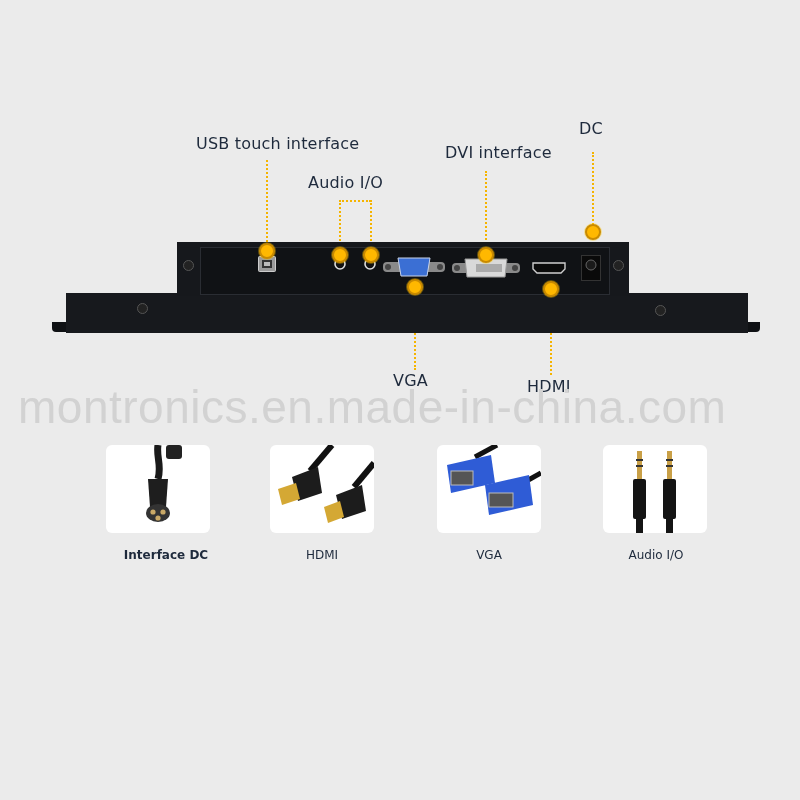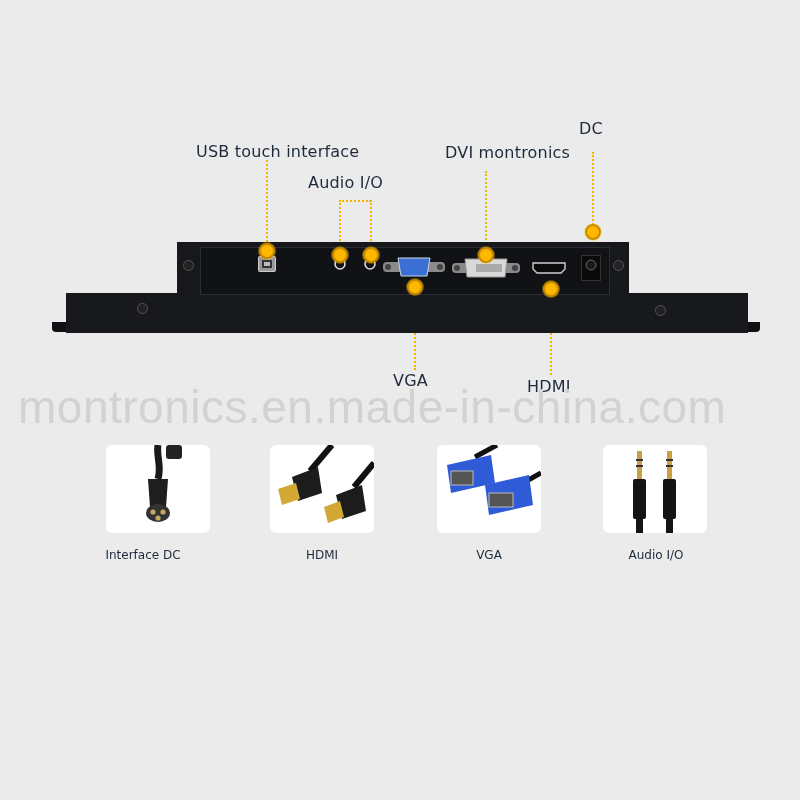--- a/index.html
+++ b/index.html
@@ -15,23 +15,23 @@
   .panel-upper { position:absolute; left:177px; top:242px; width:452px; height:54px; background:#16181c; }
   .panel-inner { position:absolute; left:200px; top:247px; width:408px; height:46px; background:#101215; border:1px solid #2a2d33; }
   .panel-lower { position:absolute; left:66px; top:293px; width:682px; height:40px; background:#17191d; }
   .panel-lower-edge { position:absolute; left:52px; top:322px; width:708px; height:10px; background:#0f1114; border-radius:0 0 4px 4px; }
   .screw { position:absolute; width:9px; height:9px; border-radius:50%; border:1px solid #555; background:#222; }
   .port { position:absolute; }
 </style>
 </head>
 <body>
 
-<div class="label" style="left:196px; top:142px;">USB touch interface</div>
+<div class="label" style="left:196px; top:134px;">USB touch interface</div>
 <div class="label" style="left:308px; top:173px;">Audio I/O</div>
-<div class="label" style="left:445px; top:143px;">DVI montronics</div>
+<div class="label" style="left:445px; top:143px;">DVI interface</div>
 <div class="label" style="left:579px; top:119px;">DC</div>
 <div class="label" style="left:393px; top:371px;">VGA</div>
 <div class="label" style="left:527px; top:377px;">HDMI</div>
 
 <div class="vline" style="left:266px; top:160px; height:82px;"></div>
 <div class="hline" style="left:339px; top:200px; width:32px;"></div>
 <div class="vline" style="left:339px; top:200px; height:48px;"></div>
 <div class="vline" style="left:370px; top:200px; height:48px;"></div>
 <div class="vline" style="left:485px; top:171px; height:77px;"></div>
 <div class="vline" style="left:592px; top:152px; height:73px;"></div>
@@ -129,16 +129,16 @@
     <rect x="30" y="34" width="13" height="40" rx="2" fill="#141414"></rect>
     <rect x="33" y="74" width="7" height="14" fill="#141414"></rect>
     <rect x="64" y="6" width="5" height="28" fill="#c9a047"></rect>
     <rect x="63" y="14" width="7" height="2" fill="#333"></rect>
     <rect x="63" y="20" width="7" height="2" fill="#333"></rect>
     <rect x="60" y="34" width="13" height="40" rx="2" fill="#141414"></rect>
     <rect x="63" y="74" width="7" height="14" fill="#141414"></rect>
   </svg>
 </div>
 
-<div class="cap" style="left:73px;">Interface DC</div>
+<div class="cap" style="left:96px;font-weight:bold;">Interface DC</div>
 <div class="cap" style="left:252px;">HDMI</div>
 <div class="cap" style="left:419px;">VGA</div>
 <div class="cap" style="left:586px;">Audio I/O</div>
 
 </body></html>

